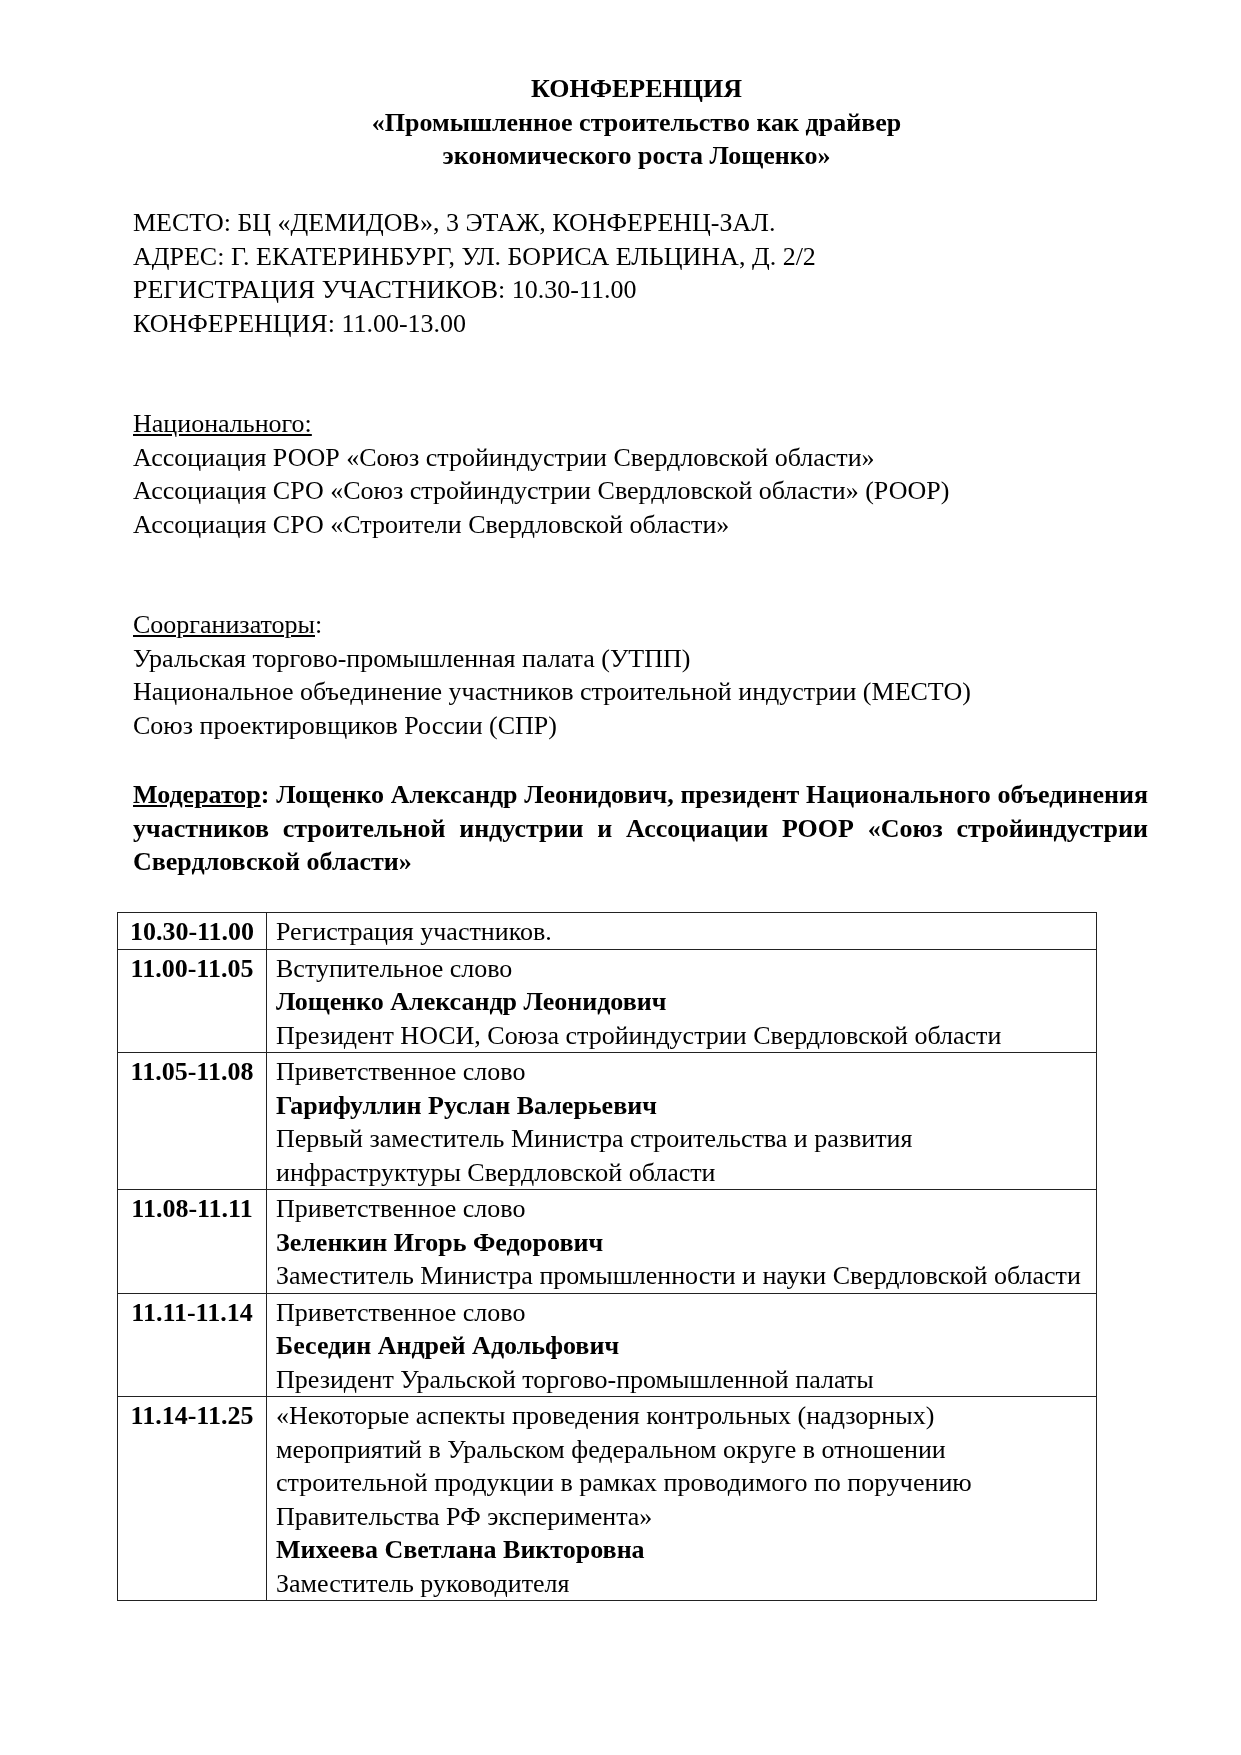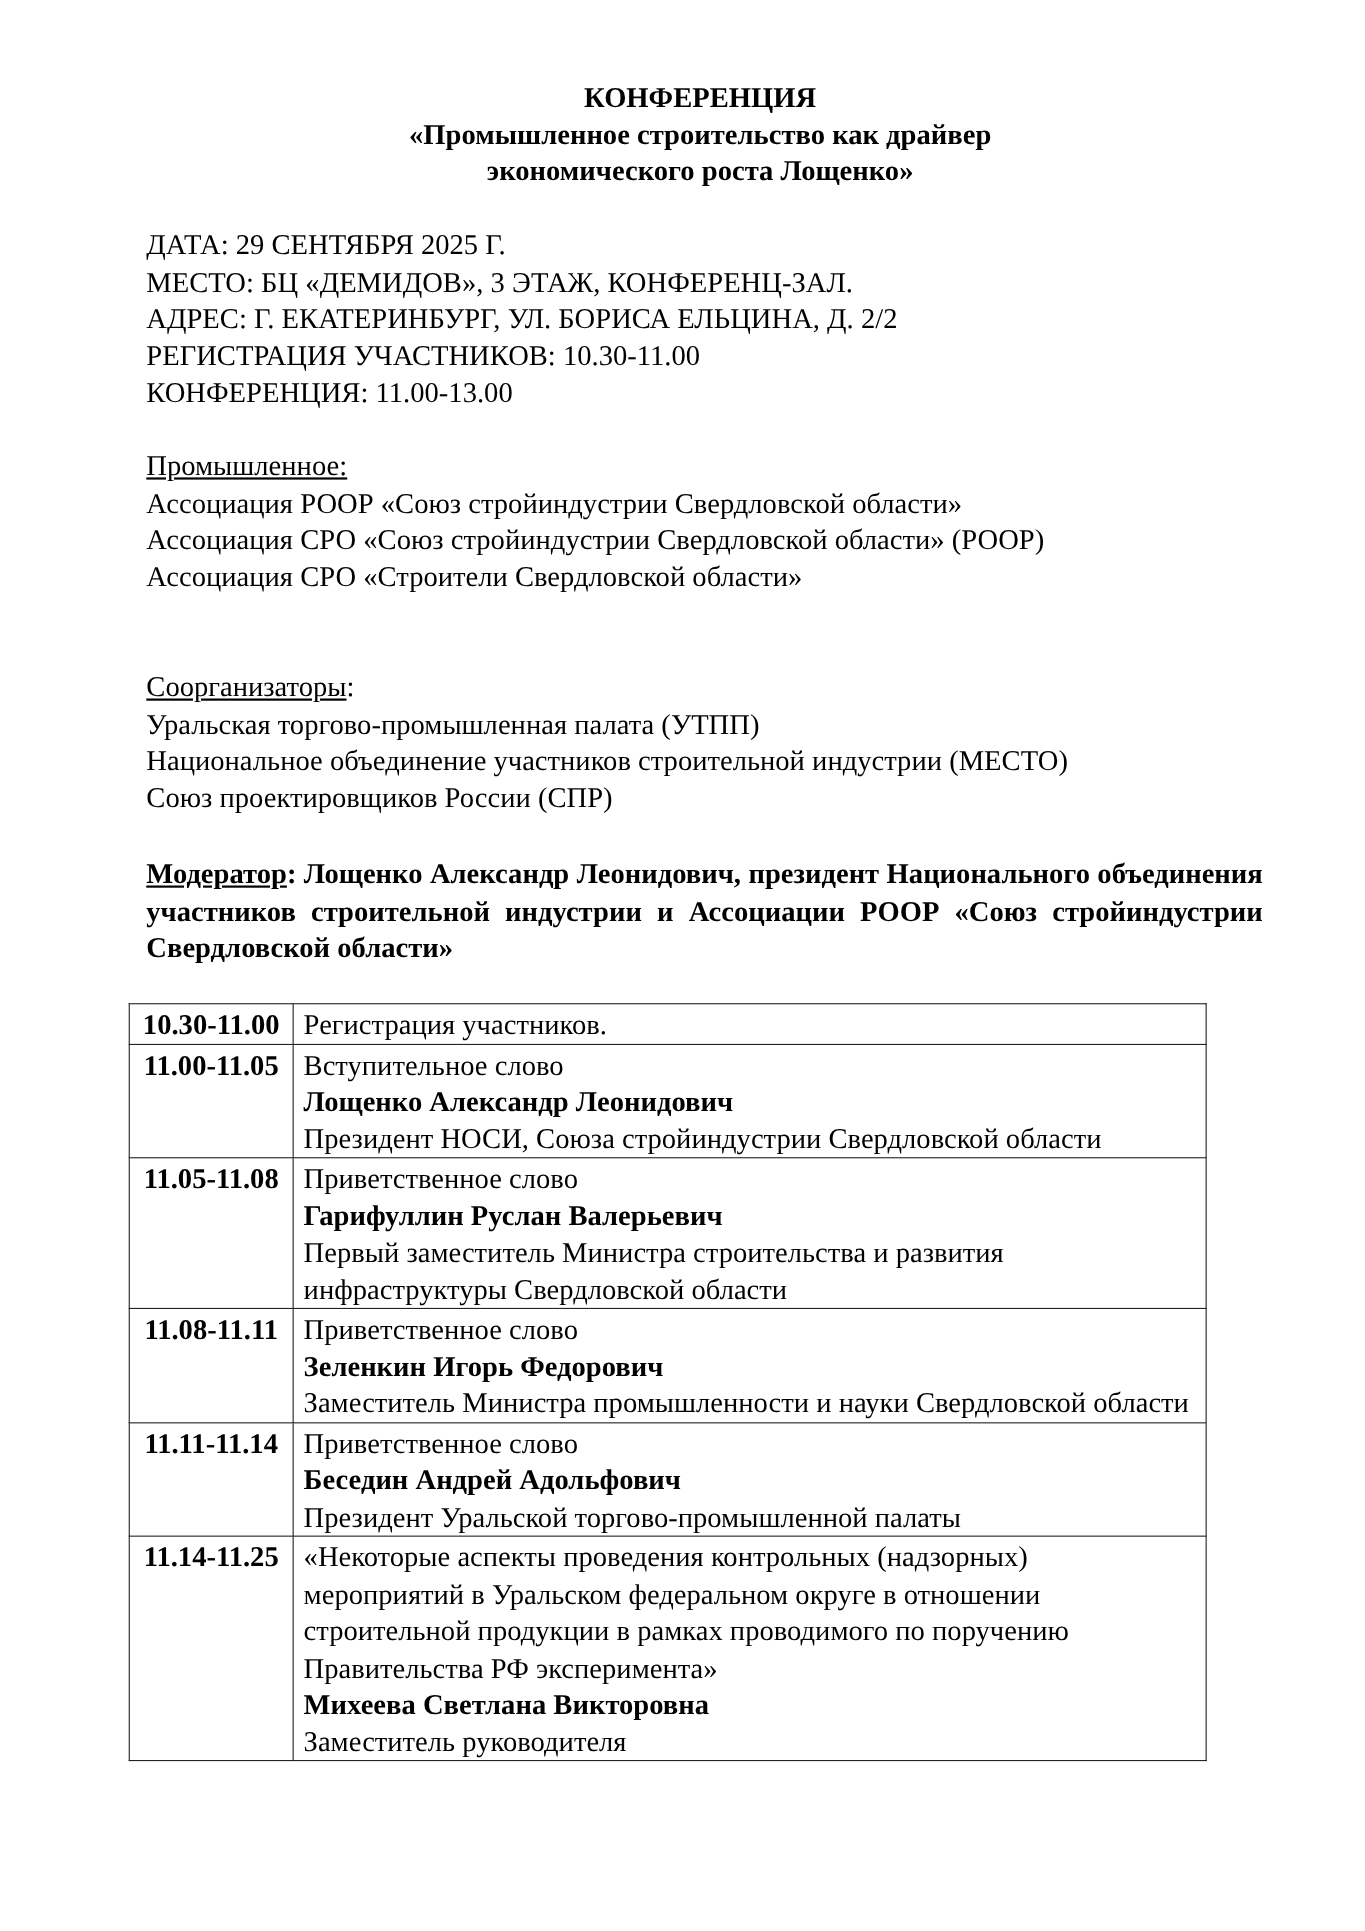--- a/index.html
+++ b/index.html
@@ -23,29 +23,28 @@
 </head>
 <body>
 
 <div class="title">
   <div>КОНФЕРЕНЦИЯ</div>
   <div>«Промышленное строительство как драйвер</div>
   <div>экономического роста Лощенко»</div>
 </div>
 
 <div class="block" style="top:206px;">
-  <div>ДАТА: 29 СЕНТЯБРЯ 2025 Г.</div>
   <div>МЕСТО: БЦ «ДЕМИДОВ», 3 ЭТАЖ, КОНФЕРЕНЦ-ЗАЛ.</div>
   <div>АДРЕС: Г. ЕКАТЕРИНБУРГ, УЛ. БОРИСА ЕЛЬЦИНА, Д. 2/2</div>
   <div>РЕГИСТРАЦИЯ УЧАСТНИКОВ: 10.30-11.00</div>
   <div>КОНФЕРЕНЦИЯ: 11.00-13.00</div>
 </div>
 
 <div class="block" style="top:407px;">
-  <div class="u">Промышленное:</div>
+  <div class="u">Национального:</div>
   <div>Ассоциация РООР «Союз стройиндустрии Свердловской области»</div>
   <div>Ассоциация СРО «Союз стройиндустрии Свердловской области» (РООР)</div>
   <div>Ассоциация СРО «Строители Свердловской области»</div>
 </div>
 
 <div class="block" style="top:608px;">
   <div><span class="u">Соорганизаторы</span><span>:</span></div>
   <div>Уральская торгово-промышленная палата (УТПП)</div>
   <div>Национальное объединение участников строительной индустрии (МЕСТО)</div>
   <div>Союз проектировщиков России (СПР)</div>

